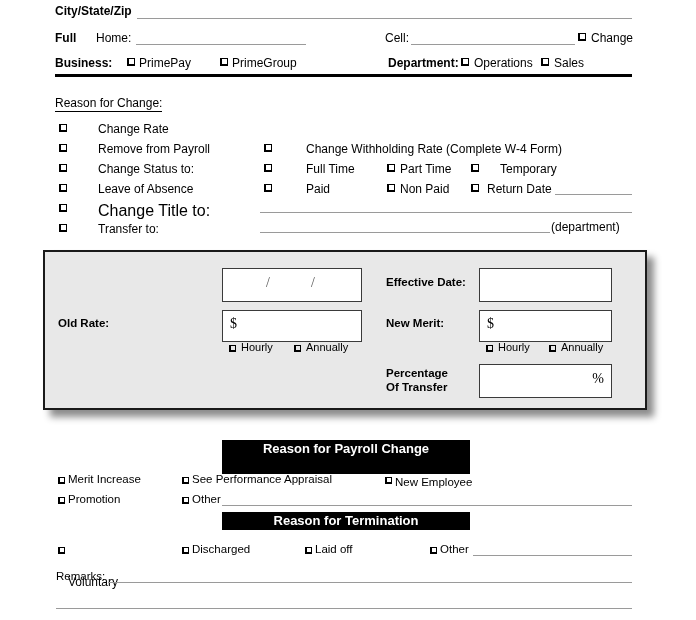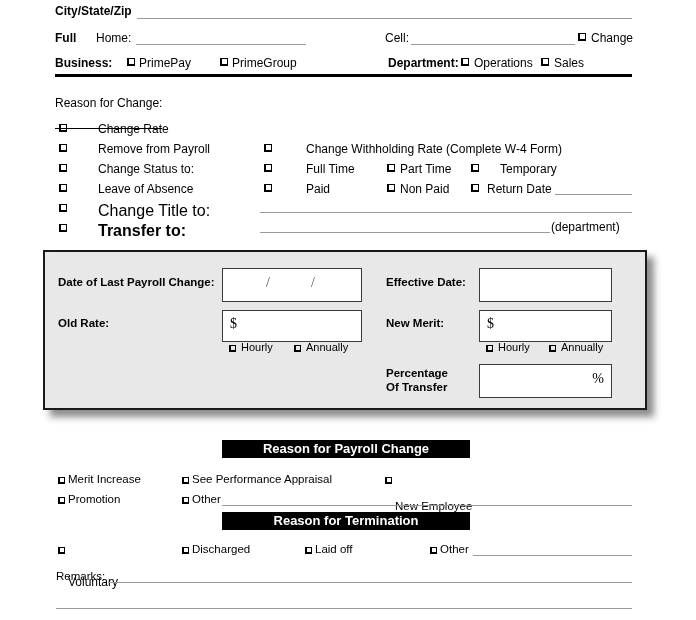--- a/index.html
+++ b/index.html
@@ -106,39 +106,39 @@
 <div class="lbl" style="left:232px; top:56px; font-size:12px;">PrimeGroup</div>
 
 <div class="lbl bold" style="left:388px; top:56px; font-size:12px;">Department:</div>
 <span class="cb abs" style="left:461px; top:58px;"></span>
 <div class="lbl" style="left:474px; top:56px; font-size:12px;">Operations</div>
 <span class="cb abs" style="left:541px; top:58px;"></span>
 <div class="lbl" style="left:554px; top:56px; font-size:12px;">Sales</div>
 
 <div class="thickbar" style="left:55px; top:74px; width:577px;"></div>
 
-<div class="lbl" style="left:55px; top:96px; font-size:12px; border-bottom:1px solid #000; padding-bottom:18px;">Reason for Change:</div>
+<div class="lbl" style="left:55px; top:96px; font-size:12px; border-bottom:1px solid #000; padding-bottom:1px;">Reason for Change:</div>
 
 <span class="cb abs" style="left:59px; top:124px;"></span>
 <div class="lbl" style="left:98px; top:122px; font-size:12px;">Change Rate</div>
 
 <span class="cb abs" style="left:59px; top:144px;"></span>
 <div class="lbl" style="left:98px; top:142px; font-size:12px;">Remove from Payroll</div>
 
 <span class="cb abs" style="left:59px; top:164px;"></span>
 <div class="lbl" style="left:98px; top:162px; font-size:12px;">Change Status to:</div>
 
 <span class="cb abs" style="left:59px; top:184px;"></span>
 <div class="lbl" style="left:98px; top:182px; font-size:12px;">Leave of Absence</div>
 
 <span class="cb abs" style="left:59px; top:204px;"></span>
 <div class="lbl" style="left:98px; top:202px; font-size:16px;">Change Title to:</div>
 
 <span class="cb abs" style="left:59px; top:224px;"></span>
-<div class="lbl" style="left:98px; top:222px; font-size:16px;font-weight:bold;">Transfer to:</div>
+<div class="lbl" style="left:98px; top:222px; font-size:12px;">Transfer to:</div>
 
 <span class="cb abs" style="left:264px; top:144px;"></span>
 <div class="lbl" style="left:306px; top:142px; font-size:12px;">Change Withholding Rate (Complete W-4 Form)</div>
 
 <span class="cb abs" style="left:264px; top:164px;"></span>
 <div class="lbl" style="left:306px; top:162px; font-size:12px;">Full Time</div>
 <span class="cb abs" style="left:387px; top:164px;"></span>
 <div class="lbl" style="left:400px; top:162px; font-size:12px;">Part Time</div>
 <span class="cb abs" style="left:471px; top:164px;"></span>
 <div class="lbl" style="left:500px; top:162px; font-size:12px;">Temporary</div>
@@ -151,21 +151,20 @@
 <div class="lbl" style="left:487px; top:182px; font-size:12px;">Return Date</div>
 <div class="rule" style="left:555px; top:194px; width:77px;"></div>
 
 <div class="rule" style="left:260px; top:212px; width:372px;"></div>
 
 <div class="rule" style="left:260px; top:232px; width:290px;"></div>
 <div class="lbl" style="left:551px; top:220px; font-size:12px;">(department)</div>
 
 <div id="payroll-panel">
 
-  <div class="lbl bold" style="left:13px; top:24px; font-size:11.5px;">Date of Last Payroll Change:</div>
 
   <div class="field-box" style="left:177px; top:16px; width:140px; height:34px;">
     <span class="serifmark" style="left:43px; top:6px; color:#555;">/</span>
     <span class="serifmark" style="left:88px; top:6px; color:#555;">/</span>
   </div>
 
   <div class="lbl bold" style="left:341px; top:24px; font-size:11.5px;">Effective Date:</div>
   <div class="field-box" style="left:434px; top:16px; width:133px; height:34px;"></div>
 
   <div class="lbl bold" style="left:13px; top:65px; font-size:11.5px;">Old Rate:</div>
@@ -186,28 +185,28 @@
   <span class="cb-sm abs" style="left:504px; top:93px;"></span>
   <div class="lbl" style="left:516px; top:89px; font-size:11px;">Annually</div>
 
   <div class="lbl bold" style="left:341px; top:115px; font-size:11.5px;">Percentage</div>
   <div class="lbl bold" style="left:341px; top:129px; font-size:11.5px;">Of Transfer</div>
   <div class="field-box" style="left:434px; top:112px; width:133px; height:34px;">
     <span class="serifmark" style="right:7px; top:6px;">%</span>
   </div>
 </div>
 
-<div class="blackbar" style="left:222px; top:440px; width:248px; height:18px;">Reason for Payroll Change</div>
+<div class="blackbar" style="left:222px; top:440px; width:248px; height:34px;">Reason for Payroll Change</div>
 
 <span class="cb-sm abs" style="left:58px; top:477px;"></span>
 <div class="lbl" style="left:68px; top:473px; font-size:11.5px;">Merit Increase</div>
 <span class="cb-sm abs" style="left:182px; top:477px;"></span>
 <div class="lbl" style="left:192px; top:473px; font-size:11.5px;">See Performance Appraisal</div>
 <span class="cb-sm abs" style="left:385px; top:477px;"></span>
-<div class="lbl" style="left:395px; top:500px; font-size:11.5px;">New Employee</div>
+<div class="lbl" style="left:395px; top:476px; font-size:11.5px;">New Employee</div>
 
 <span class="cb-sm abs" style="left:58px; top:497px;"></span>
 <div class="lbl" style="left:68px; top:493px; font-size:11.5px;">Promotion</div>
 <span class="cb-sm abs" style="left:182px; top:497px;"></span>
 <div class="lbl" style="left:192px; top:493px; font-size:11.5px;">Other</div>
 <div class="rule" style="left:222px; top:505px; width:410px;"></div>
 
 <div class="blackbar" style="left:222px; top:512px; width:248px; height:18px;">Reason for Termination</div>
 
 <span class="cb-sm abs" style="left:58px; top:547px;"></span>

